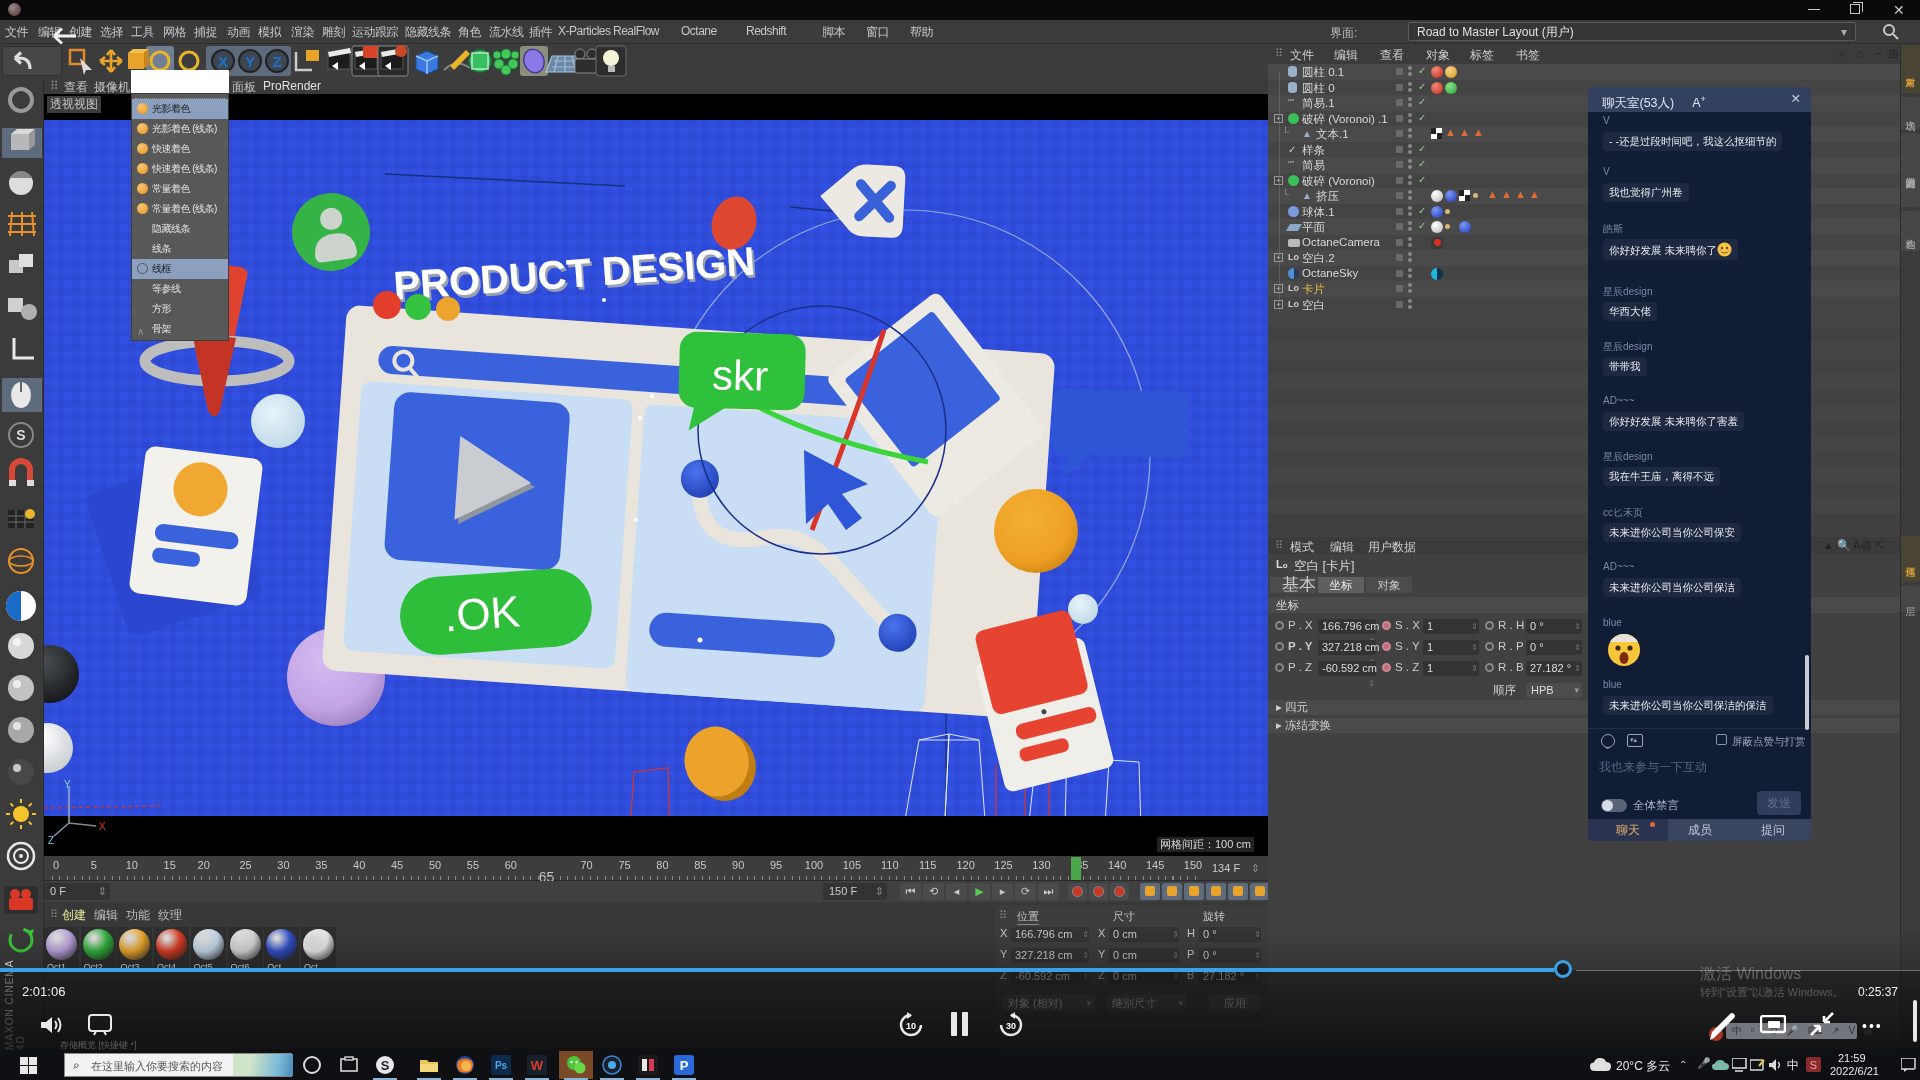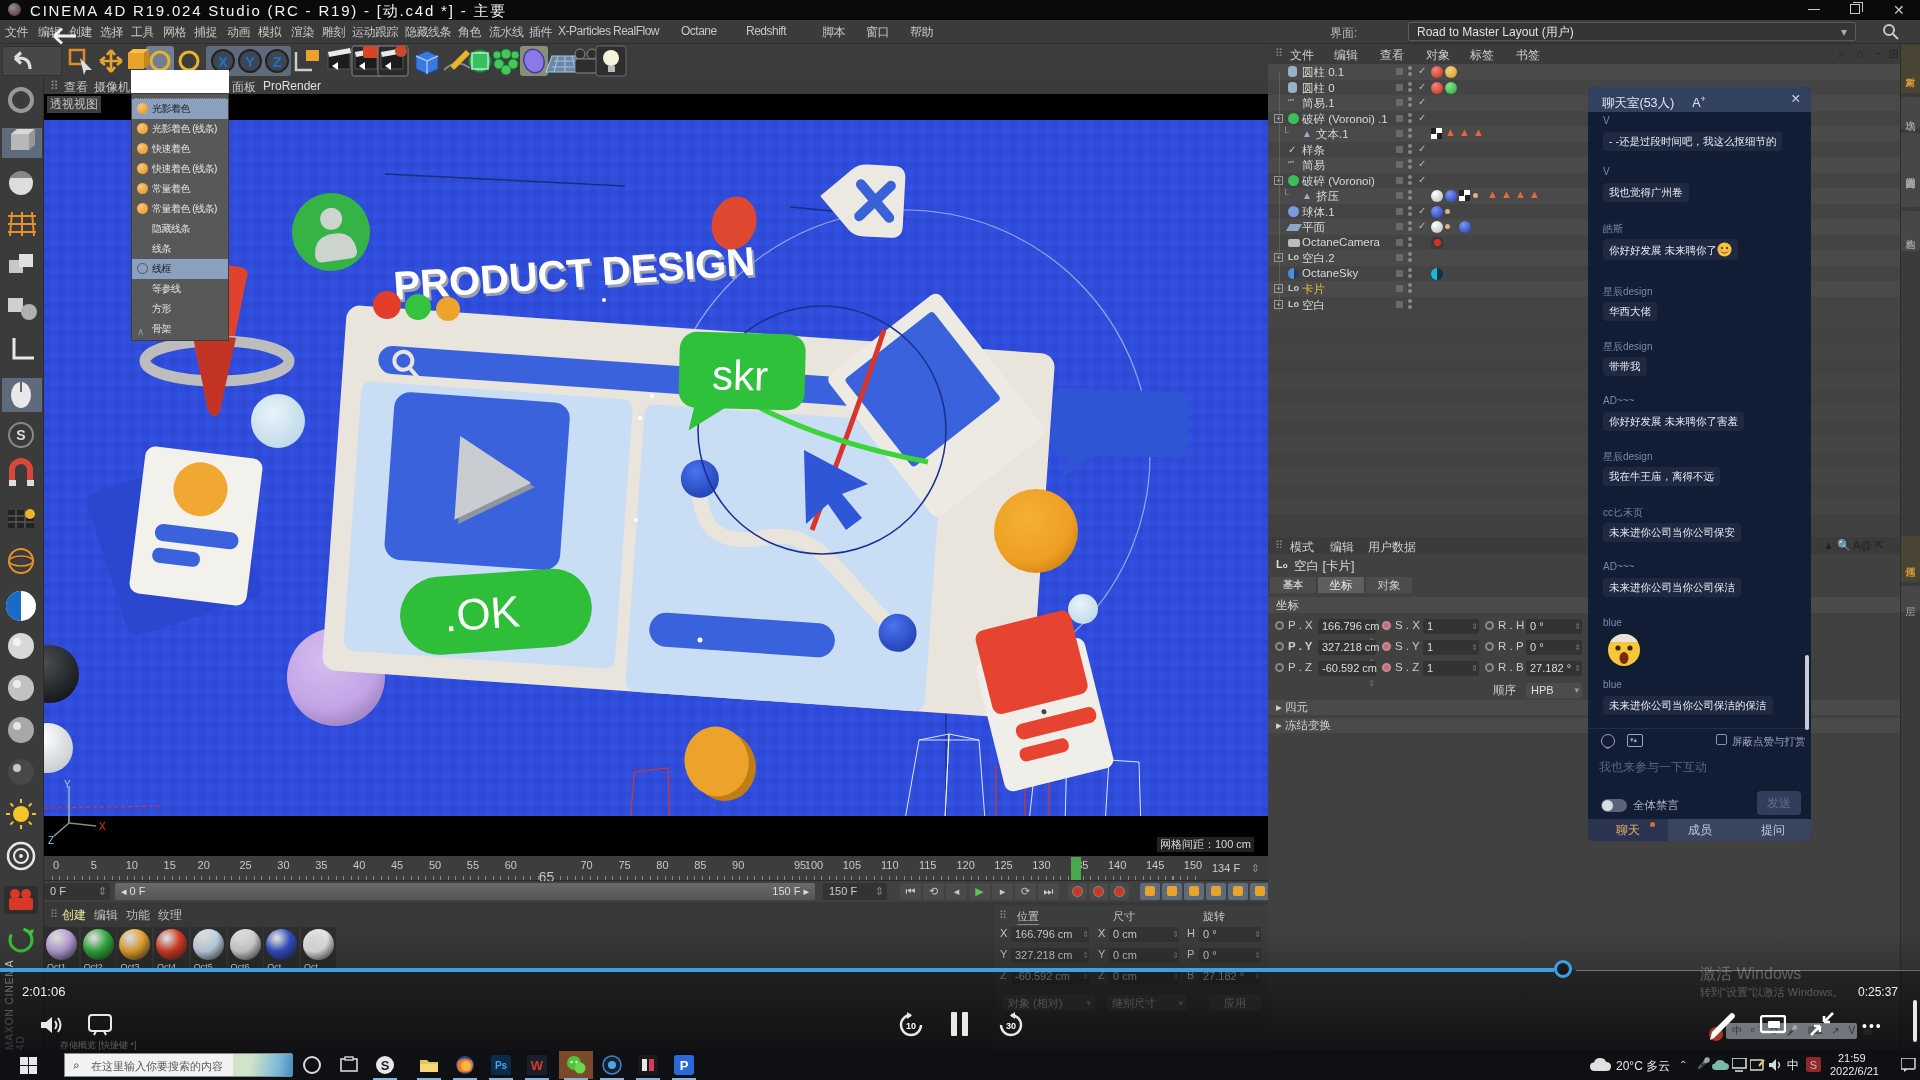--- a/index.html
+++ b/index.html
@@ -6,21 +6,20 @@
   html,body { width:1920px; height:1080px; overflow:hidden; background:#000; }
   body { font-family:"Liberation Sans", sans-serif; position:relative; }
   .abs { position:absolute; }
   .tx { position:absolute; white-space:nowrap; }
 </style>
 </head>
 <body>
 
 <div class="abs" style="left:0;top:0;width:1920px;height:20px;background:#0a0a0a;">
   <div class="tx" style="left:8px;top:3px;width:13px;height:13px;border-radius:50%;background:radial-gradient(circle at 35% 35%, #9a8c8c, #4d2a2a);"></div>
-  <div class="tx" style="left:30px;top:2px;color:#f2f2f2;font-size:15px;letter-spacing:1.8px;">CINEMA 4D R19.024 Studio (RC - R19) - [动.c4d *] - 主要</div>
 
   <div class="tx" style="left:1808px;top:9px;width:12px;height:1px;background:#c8c8c8;"></div>
   <div class="tx" style="left:1850px;top:4px;width:10px;height:10px;border:1px solid #c8c8c8;"></div>
   <div class="tx" style="left:1853px;top:2px;width:10px;height:10px;border:1px solid #c8c8c8;border-bottom:none;border-left:none;"></div>
   <div class="tx" style="left:1893px;top:2px;color:#c8c8c8;font-size:14px;">✕</div>
 </div>
 
 <div class="abs" id="menubar" style="left:0;top:20px;width:1920px;height:24px;background:#3b3b3b;border-bottom:1px solid #2e2e2e;color:#c6c6c6;font-size:12px;letter-spacing:-0.5px;">
     <span class="tx" style="left:5px;top:4px;">文件</span>
     <span class="tx" style="left:38px;top:4px;">编辑</span>
@@ -423,38 +422,37 @@
     <div class="tx" style="left:343.1px;top:3px;width:20px;text-align:center;font-size:11px;color:#c8c8c8;">45</div>
     <div class="tx" style="left:381px;top:3px;width:20px;text-align:center;font-size:11px;color:#c8c8c8;">50</div>
     <div class="tx" style="left:418.9px;top:3px;width:20px;text-align:center;font-size:11px;color:#c8c8c8;">55</div>
     <div class="tx" style="left:456.8px;top:3px;width:20px;text-align:center;font-size:11px;color:#c8c8c8;">60</div>
     <div class="tx" style="left:494.7px;top:13px;width:20px;text-align:left;font-size:14px;color:#c8c8c8;">65</div>
     <div class="tx" style="left:532.6px;top:3px;width:20px;text-align:center;font-size:11px;color:#c8c8c8;">70</div>
     <div class="tx" style="left:570.5px;top:3px;width:20px;text-align:center;font-size:11px;color:#c8c8c8;">75</div>
     <div class="tx" style="left:608.4px;top:3px;width:20px;text-align:center;font-size:11px;color:#c8c8c8;">80</div>
     <div class="tx" style="left:646.3px;top:3px;width:20px;text-align:center;font-size:11px;color:#c8c8c8;">85</div>
     <div class="tx" style="left:684.2px;top:3px;width:20px;text-align:center;font-size:11px;color:#c8c8c8;">90</div>
-    <div class="tx" style="left:722.1px;top:3px;width:20px;text-align:center;font-size:11px;color:#c8c8c8;margin-left:24px;">95</div>
+    <div class="tx" style="left:722.1px;top:3px;width:20px;text-align:center;font-size:11px;color:#c8c8c8;">95</div>
     <div class="tx" style="left:760px;top:3px;width:20px;text-align:center;font-size:11px;color:#c8c8c8;">100</div>
     <div class="tx" style="left:797.9px;top:3px;width:20px;text-align:center;font-size:11px;color:#c8c8c8;">105</div>
     <div class="tx" style="left:835.8px;top:3px;width:20px;text-align:center;font-size:11px;color:#c8c8c8;">110</div>
     <div class="tx" style="left:873.7px;top:3px;width:20px;text-align:center;font-size:11px;color:#c8c8c8;">115</div>
     <div class="tx" style="left:911.6px;top:3px;width:20px;text-align:center;font-size:11px;color:#c8c8c8;">120</div>
     <div class="tx" style="left:949.5px;top:3px;width:20px;text-align:center;font-size:11px;color:#c8c8c8;">125</div>
     <div class="tx" style="left:987.4px;top:3px;width:20px;text-align:center;font-size:11px;color:#c8c8c8;">130</div>
     <div class="tx" style="left:1025.3px;top:3px;width:20px;text-align:center;font-size:11px;color:#c8c8c8;">135</div>
     <div class="tx" style="left:1063.2px;top:3px;width:20px;text-align:center;font-size:11px;color:#c8c8c8;">140</div>
     <div class="tx" style="left:1101.1px;top:3px;width:20px;text-align:center;font-size:11px;color:#c8c8c8;">145</div>
     <div class="tx" style="left:1139px;top:3px;width:20px;text-align:center;font-size:11px;color:#c8c8c8;">150</div>
     <div class="abs" style="left:8px;top:20px;width:1145px;height:4px;background-image:repeating-linear-gradient(90deg,#888 0,#888 1px,transparent 1px,transparent 7.47px);"></div>
     <div class="abs" style="left:1026.72px;top:1px;width:10px;height:23px;background:#4aa84a;"></div>
     <div class="abs" style="left:1162px;top:2px;width:58px;height:20px;background:#3d3d3d;color:#ccc;font-size:11px;line-height:20px;padding-left:6px;">134 F <span style="float:right;margin-right:4px;color:#888;">⇕</span></div>
     <div class="abs" style="left:0;top:25px;width:1224px;height:21px;background:#404040;"></div>
     <div class="abs" style="left:0px;top:27px;width:66px;height:17px;background:#333;border-radius:2px;color:#ccc;font-size:11px;line-height:17px;padding-left:6px;">0 F<span style="float:right;margin-right:3px;color:#888;">⇕</span></div>
-    <div class="abs" style="left:71px;top:27px;width:700px;height:17px;background:linear-gradient(#6a6a6a,#555);border-radius:2px;color:#ddd;font-size:11px;line-height:17px;"><span style="margin-left:6px;">◂ 0 F</span><span style="float:right;margin-right:6px;">150 F ▸</span></div>
     <div class="abs" style="left:779px;top:27px;width:64px;height:17px;background:#333;border-radius:2px;color:#ccc;font-size:11px;line-height:17px;padding-left:6px;">150 F<span style="float:right;margin-right:3px;color:#888;">⇕</span></div>
     <div class="tx" style="left:856px;top:27px;width:21px;height:17px;background:#4a4a4a;border-radius:2px;color:#c8c8c8;font-size:11px;text-align:center;line-height:17px;">⏮</div>
     <div class="tx" style="left:879px;top:27px;width:21px;height:17px;background:#4a4a4a;border-radius:2px;color:#c8c8c8;font-size:11px;text-align:center;line-height:17px;">⟲</div>
     <div class="tx" style="left:902px;top:27px;width:21px;height:17px;background:#4a4a4a;border-radius:2px;color:#c8c8c8;font-size:11px;text-align:center;line-height:17px;">◂</div>
     <div class="tx" style="left:925px;top:27px;width:21px;height:17px;background:#4a4a4a;border-radius:2px;color:#58c858;font-size:11px;text-align:center;line-height:17px;">▶</div>
     <div class="tx" style="left:948px;top:27px;width:21px;height:17px;background:#4a4a4a;border-radius:2px;color:#c8c8c8;font-size:11px;text-align:center;line-height:17px;">▸</div>
     <div class="tx" style="left:971px;top:27px;width:21px;height:17px;background:#4a4a4a;border-radius:2px;color:#c8c8c8;font-size:11px;text-align:center;line-height:17px;">⟳</div>
     <div class="tx" style="left:994px;top:27px;width:21px;height:17px;background:#4a4a4a;border-radius:2px;color:#c8c8c8;font-size:11px;text-align:center;line-height:17px;">⏭</div>
     <div class="tx" style="left:1024px;top:27px;width:19px;height:17px;background:#4a4a4a;border-radius:2px;">
       <span style="display:block;margin:3px auto;width:11px;height:11px;border-radius:50%;background:#c83828;border:1.5px solid #888;"></span>
@@ -712,21 +710,21 @@
     <div class="abs" style="left:0;top:489px;width:652px;height:513px;background:#414141;"></div>
     <div class="abs" style="left:0;top:493px;width:652px;height:17px;background:#3b3b3b;">
       <span class="tx" style="left:7px;top:2px;color:#8a8a8a;font-size:11px;">⠿</span>
       <span class="tx" style="left:22px;top:2px;color:#cdcdcd;font-size:12px;">模式</span>
       <span class="tx" style="left:62px;top:2px;color:#cdcdcd;font-size:12px;">编辑</span>
       <span class="tx" style="left:100px;top:2px;color:#cdcdcd;font-size:12px;">用户数据</span>
       <span class="tx" style="left:555px;top:2px;color:#222;font-size:11px;">▲ 🔍 A@ ⇱</span>
     </div>
     <div class="tx" style="left:8px;top:514px;color:#ddd;font-size:11px;font-weight:bold;">L<span style="font-size:8px;">o</span></div>
     <div class="tx" style="left:26px;top:514px;color:#d8d8d8;font-size:12.5px;">空白 [卡片]</div>
-    <div class="tx" style="left:2px;top:533px;width:46px;height:16px;background:#4c4c4c;color:#c8c8c8;font-size:10px;text-align:center;line-height:16px;font-weight:bold;">基本</div>
+    <div class="tx" style="left:2px;top:533px;width:46px;height:16px;background:#4c4c4c;color:#c8c8c8;font-size:17px;text-align:right;line-height:16px;">基本</div>
     <div class="tx" style="left:50px;top:533px;width:46px;height:16px;background:#5f5f5f;color:#e8e8e8;font-size:11.5px;text-align:center;line-height:16px;">坐标</div>
     <div class="tx" style="left:98px;top:533px;width:46px;height:16px;background:#4c4c4c;color:#c8c8c8;font-size:11.5px;text-align:center;line-height:16px;">对象</div>
     <div class="abs" style="left:0;top:553px;width:652px;height:16px;background:#4a4a4a;color:#d8d8d8;font-size:11.5px;line-height:16px;padding-left:8px;">坐标</div>
     <div class="tx" style="left:7px;top:577px;width:9px;height:9px;border:2px solid #888;border-radius:50%;"></div>
     <div class="tx" style="left:20px;top:575px;color:#ccc;font-size:11.5px;">P . X</div>
     <div class="tx" style="left:50px;top:575px;width:58px;height:15px;background:#333;border-radius:2px;color:#ddd;font-size:11px;line-height:15px;padding-left:4px;">166.796 cm<span style="float:right;color:#777;font-size:8px;margin-right:1px;">⇕</span></div>
     <div class="tx" style="left:114px;top:577px;width:9px;height:9px;border:2px solid #c88;border-radius:50%;background:#c06a8a;"></div>
     <div class="tx" style="left:127px;top:575px;color:#ccc;font-size:11.5px;">S . X</div>
     <div class="tx" style="left:155px;top:575px;width:56px;height:15px;background:#333;border-radius:2px;color:#ddd;font-size:11px;line-height:15px;padding-left:4px;">1<span style="float:right;color:#777;font-size:8px;margin-right:1px;">⇕</span></div>
     <div class="tx" style="left:217px;top:577px;width:9px;height:9px;border:2px solid #888;border-radius:50%;"></div>

